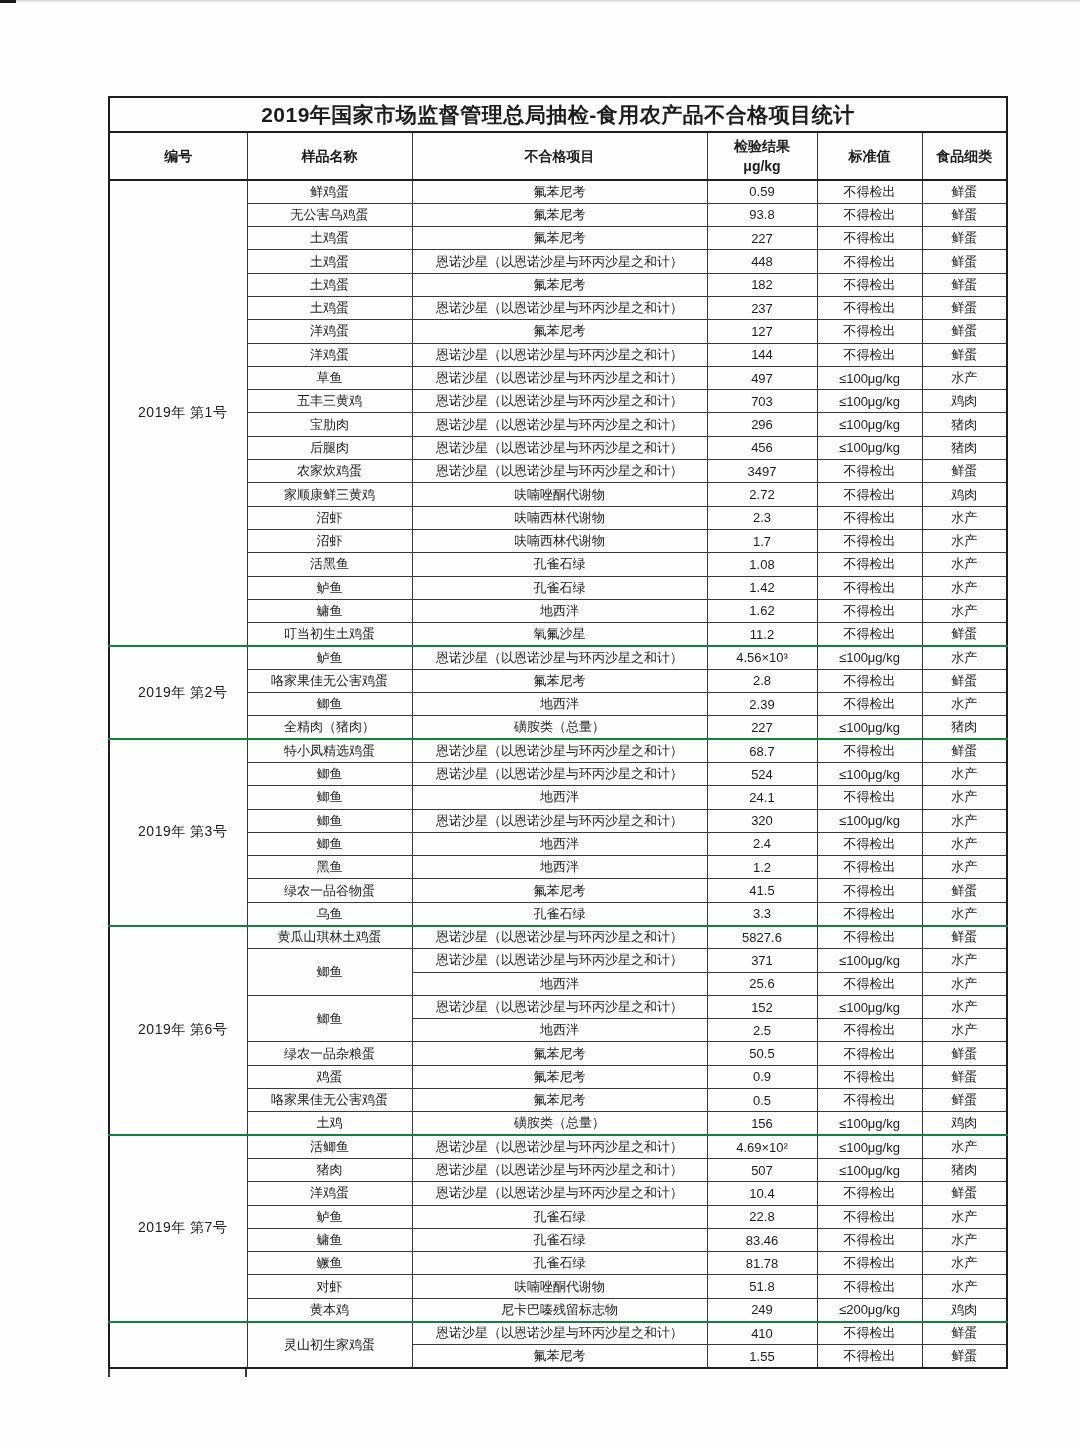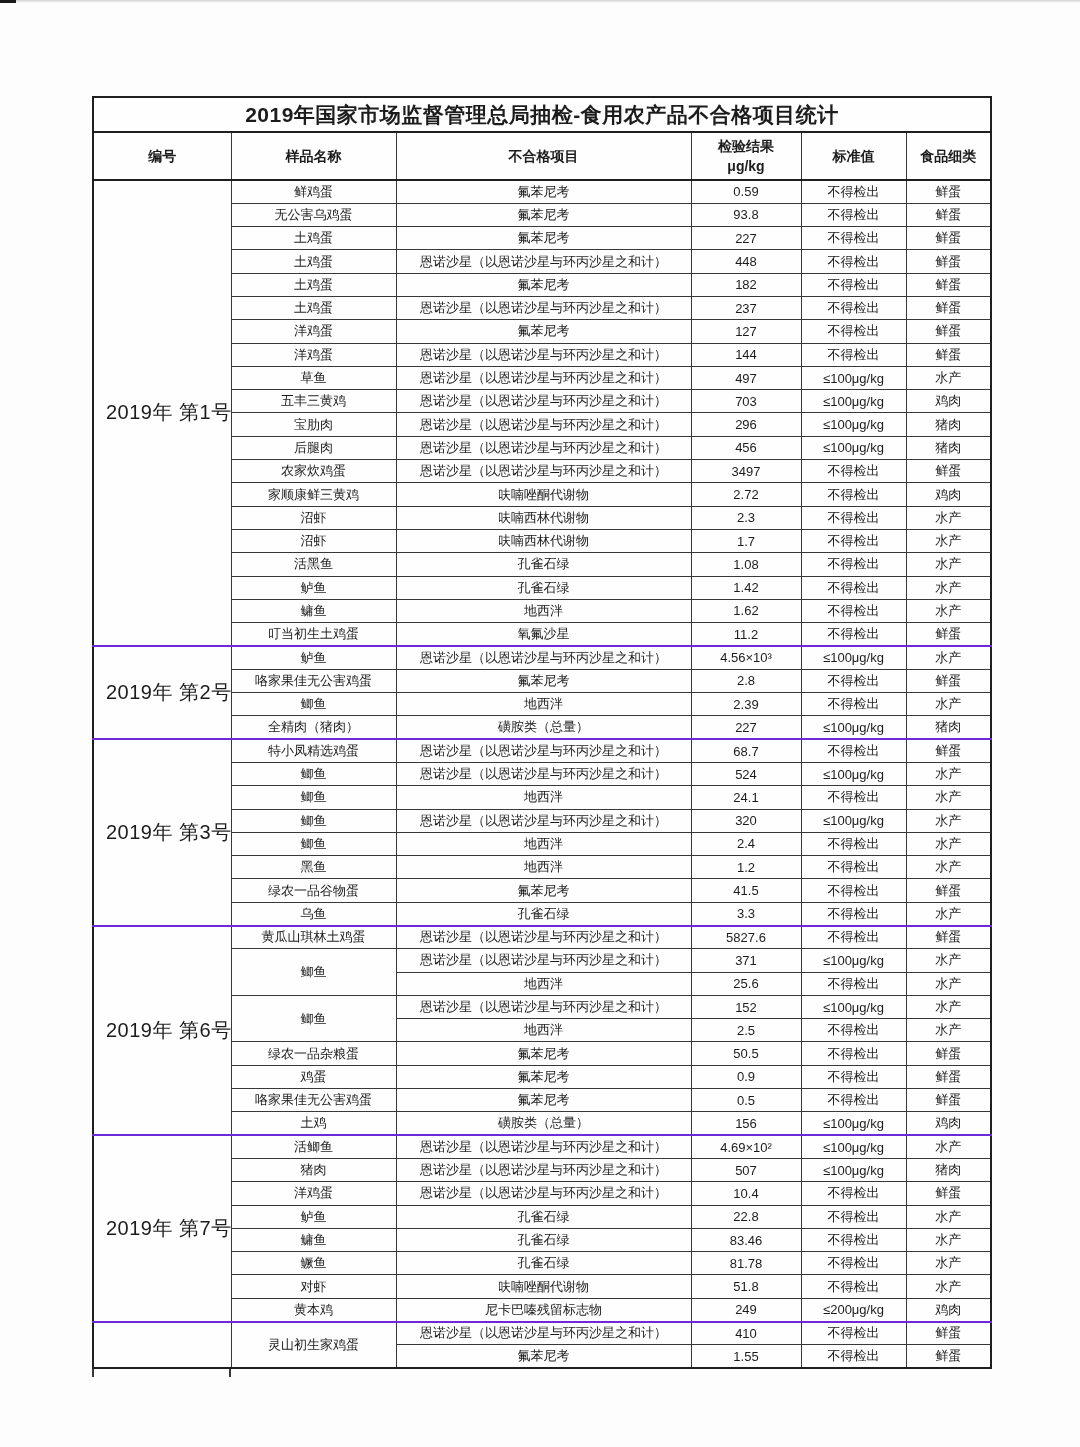--- a/index.html
+++ b/index.html
@@ -12,21 +12,21 @@
     overflow:hidden;
   }
   .page-edge-top {
     position:absolute; top:0; left:0; width:100%; height:3px;
     background:linear-gradient(to bottom, rgba(160,160,160,.45), rgba(255,255,255,0));
   }
   .scan-artifact {
     position:absolute; top:0; left:0; width:16px; height:3px; background:#1a1a1a;
   }
   .table-wrap {
-    position:absolute; left:92px; top:96px; width:898px;
+    position:absolute; left:108px; top:96px; width:898px;
   }
   table.doc-table {
     width:898px;
     border-collapse:collapse;
     table-layout:fixed;
     background:#fefefe;
   }
   .doc-table td, .doc-table th {
     border:1px solid #383838;
     text-align:center;
@@ -49,26 +49,26 @@
     font-weight:bold;
     border-bottom:2px solid #1f1f1f;
     line-height:1.45;
   }
   .doc-table tbody td {
     height:23.3px;
     font-size:13px;
     padding:0 3px;
   }
   .doc-table tbody td.id-cell {
-    font-size:20px;
+    font-size:14px;
     letter-spacing:.5px;
     padding-left:12px;
   }
   
-  .doc-table tbody tr.sec-first td { border-top:2px solid #6d28d9; }
+  .doc-table tbody tr.sec-first td { border-top:2px solid #15803d; }
   
   .stub {
     position:absolute; width:2px; height:8px; bottom:-8px; background:#383838;
   }
   .stub-left   { left:0; }
   .stub-divide { left:137px; }
 </style>
 </head>
 <body>
 

